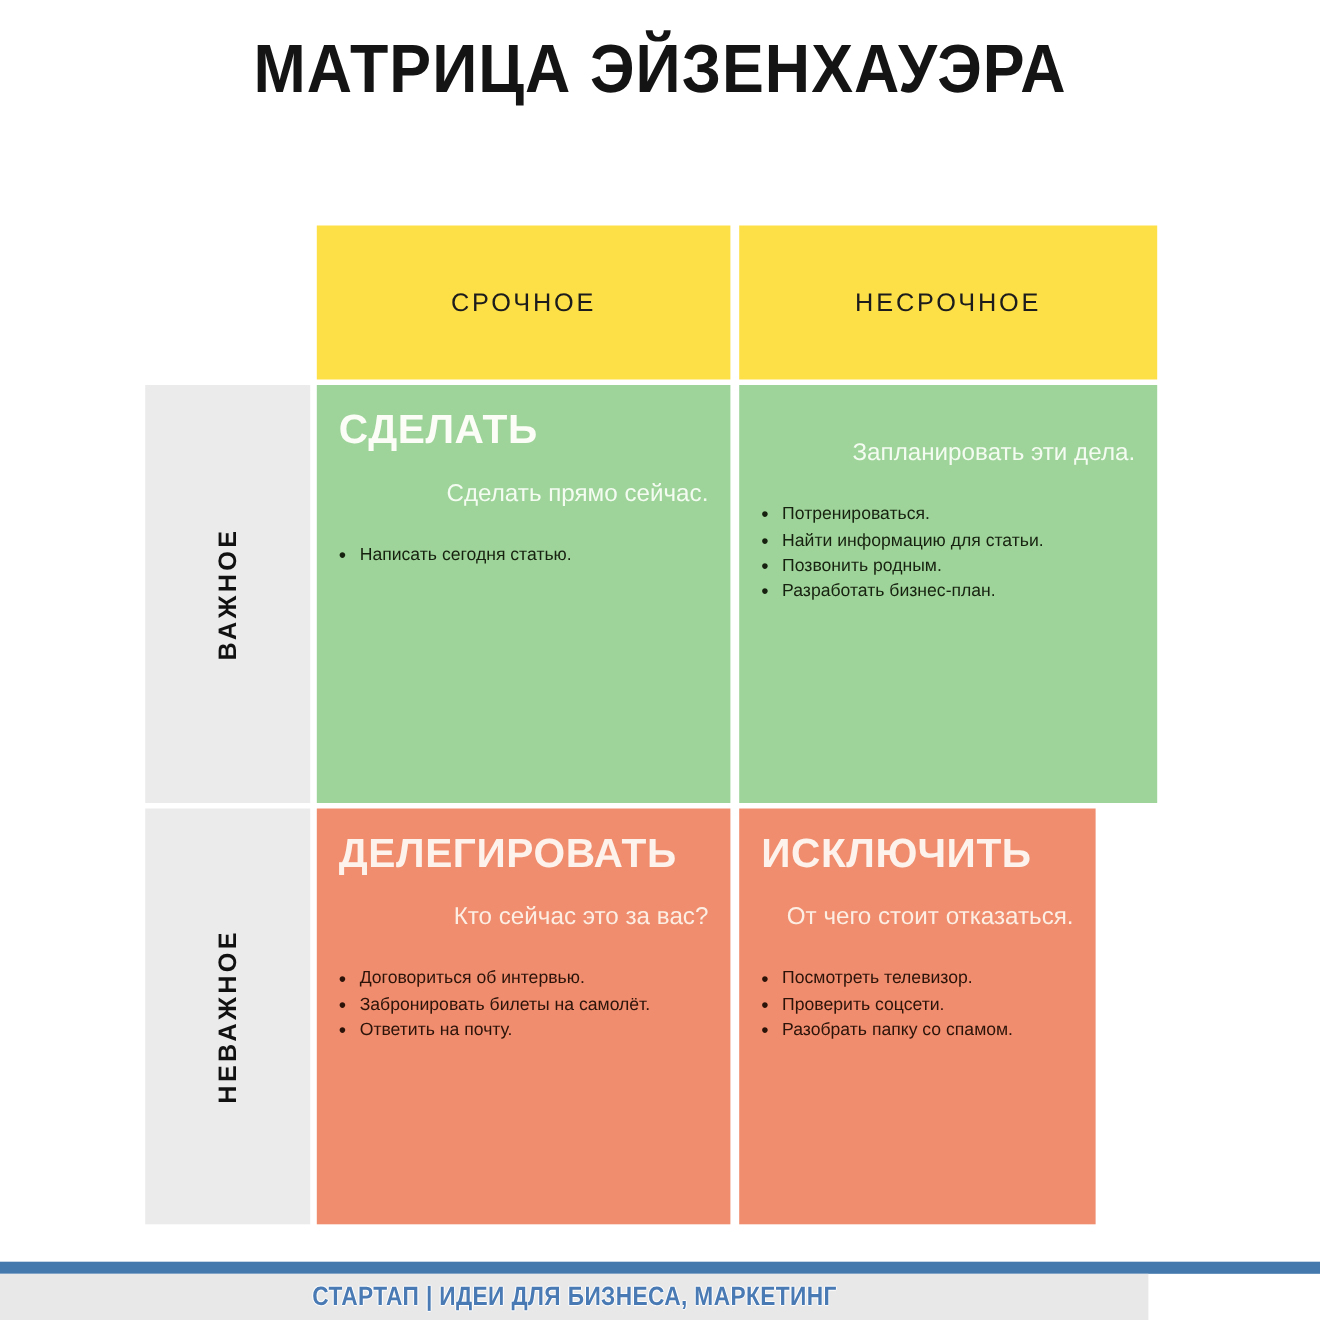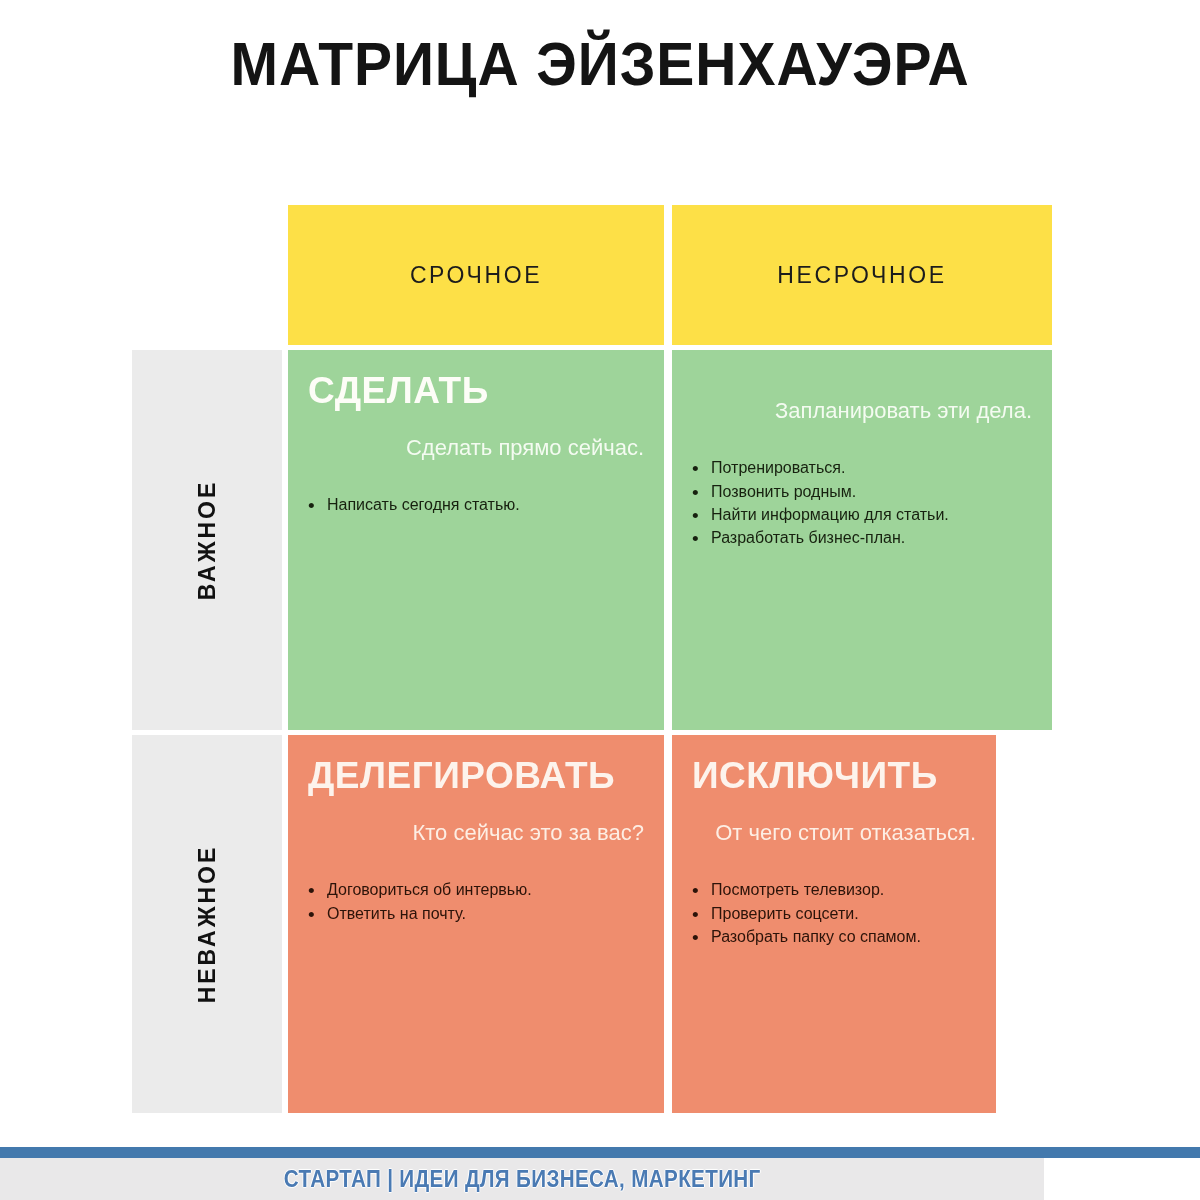--- a/index.html
+++ b/index.html
@@ -208,31 +208,32 @@
     <div class="q-subtitle">Сделать прямо сейчас.</div>
     <ul class="q-list">
       <li>Написать сегодня статью.</li>
     </ul>
   </div>
 
   <div class="quadrant q1 green">
     <div class="q-subtitle">Запланировать эти дела.</div>
     <ul class="q-list">
       <li>Потренироваться.</li>
+      <li>Найти информацию для статьи.</li>
       <li>Позвонить родным.</li>
-      <li>Найти информацию для статьи.</li>
       <li>Разработать бизнес-план.</li>
     </ul>
   </div>
 
   <div class="quadrant q2 salmon">
     <div class="q-heading">ДЕЛЕГИРОВАТЬ</div>
     <div class="q-subtitle">Кто сейчас это за вас?</div>
     <ul class="q-list">
       <li>Договориться об интервью.</li>
+      <li>Забронировать билеты на самолёт.</li>
       <li>Ответить на почту.</li>
     </ul>
   </div>
 
   <div class="quadrant q3 salmon">
     <div class="q-heading">ИСКЛЮЧИТЬ</div>
     <div class="q-subtitle">От чего стоит отказаться.</div>
     <ul class="q-list">
       <li>Посмотреть телевизор.</li>
       <li>Проверить соцсети.</li>

